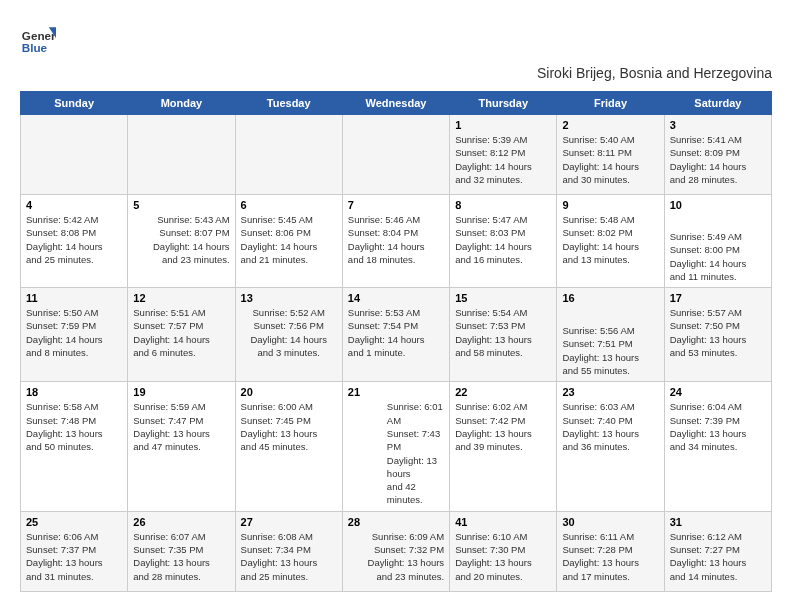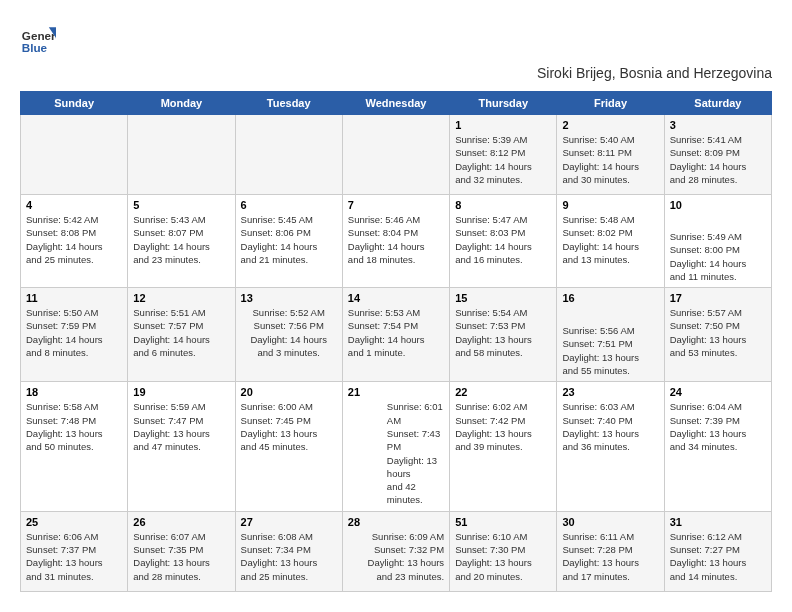--- a/index.html
+++ b/index.html
@@ -140,21 +140,21 @@
       <tr>
         <td>
           <div class="day-number">4</div>
           <div class="day-info" style="white-space: pre-line;">Sunrise: 5:42 AM
 Sunset: 8:08 PM
 Daylight: 14 hours
 and 25 minutes.</div>
         </td>
         <td>
           <div class="day-number">5</div>
-          <div class="day-info" style="white-space: pre-line;">Sunrise: 5:43 AM
+          <div class="day-info" style="white-space: pre-line; text-align: right;">Sunrise: 5:43 AM
 Sunset: 8:07 PM
 Daylight: 14 hours
 and 23 minutes.</div>
         </td>
         <td>
           <div class="day-number">6</div>
           <div class="day-info" style="white-space: pre-line;">Sunrise: 5:45 AM
 Sunset: 8:06 PM
 Daylight: 14 hours
 and 21 minutes.</div>
@@ -313,21 +313,21 @@
 and 25 minutes.</div>
         </td>
         <td>
           <div class="day-number">28</div>
           <div class="day-info" style="white-space: pre-line; text-align: right;">Sunrise: 6:09 AM
 Sunset: 7:32 PM
 Daylight: 13 hours
 and 23 minutes.</div>
         </td>
         <td>
-          <div class="day-number">51</div>
+          <div class="day-number">41</div>
           <div class="day-info" style="white-space: pre-line;">Sunrise: 6:10 AM
 Sunset: 7:30 PM
 Daylight: 13 hours
 and 20 minutes.</div>
         </td>
         <td>
           <div class="day-number">30</div>
           <div class="day-info" style="white-space: pre-line;">Sunrise: 6:11 AM
 Sunset: 7:28 PM
 Daylight: 13 hours

